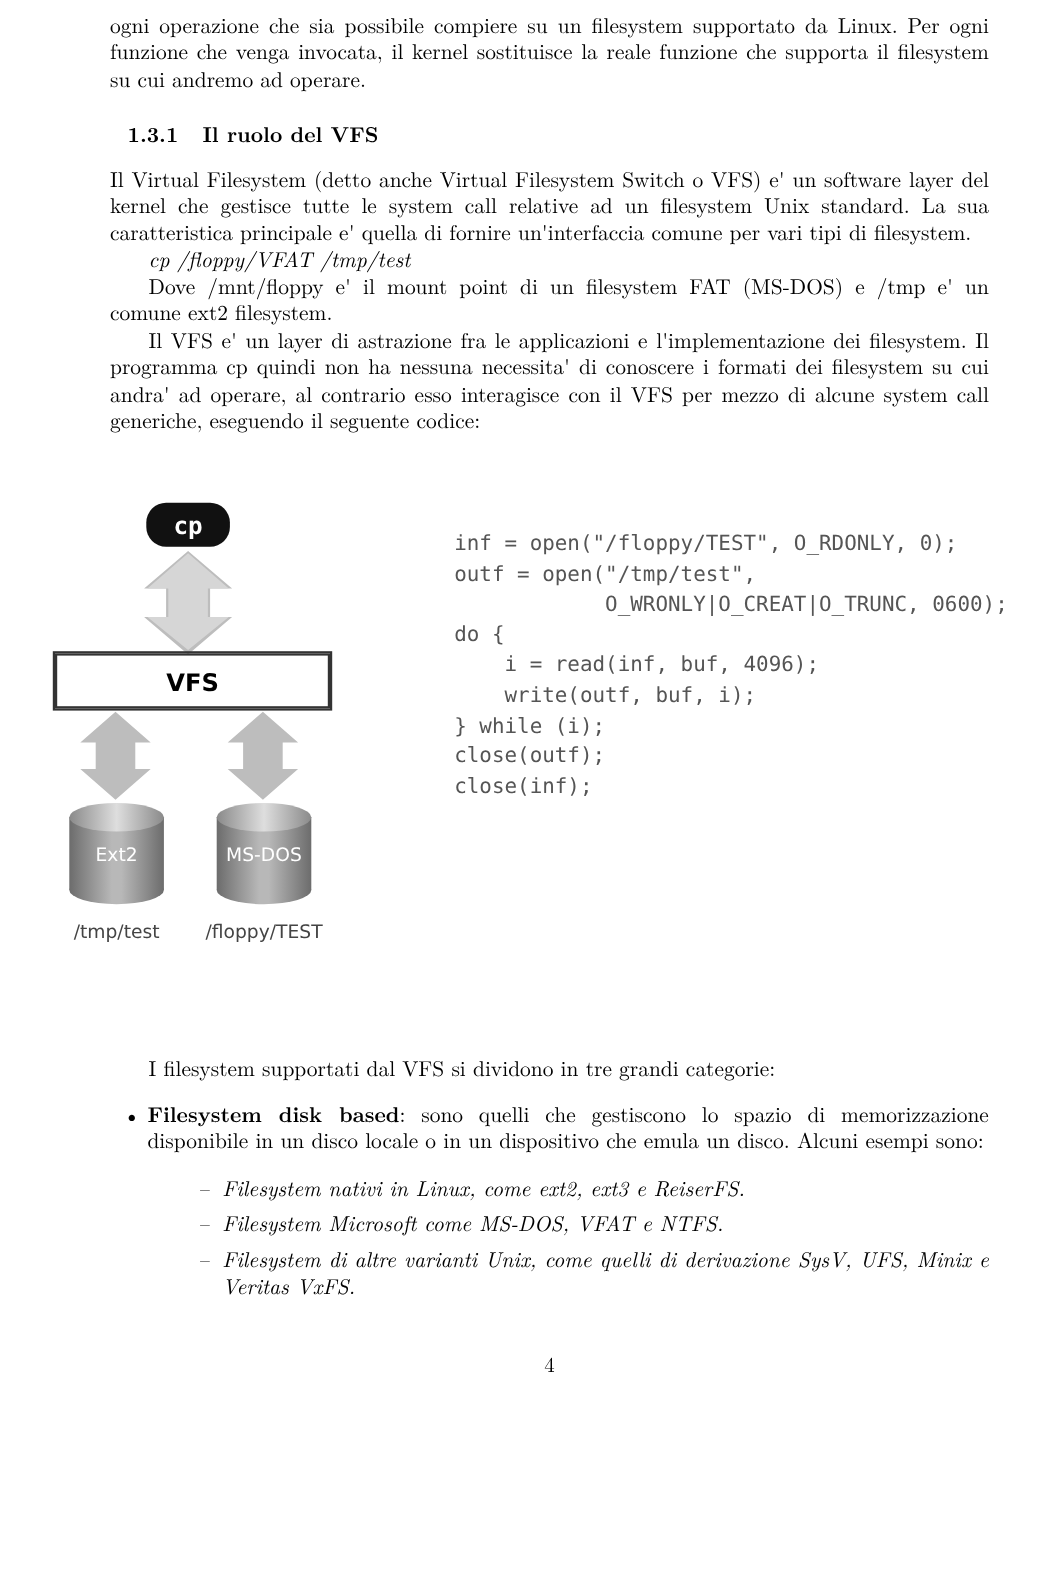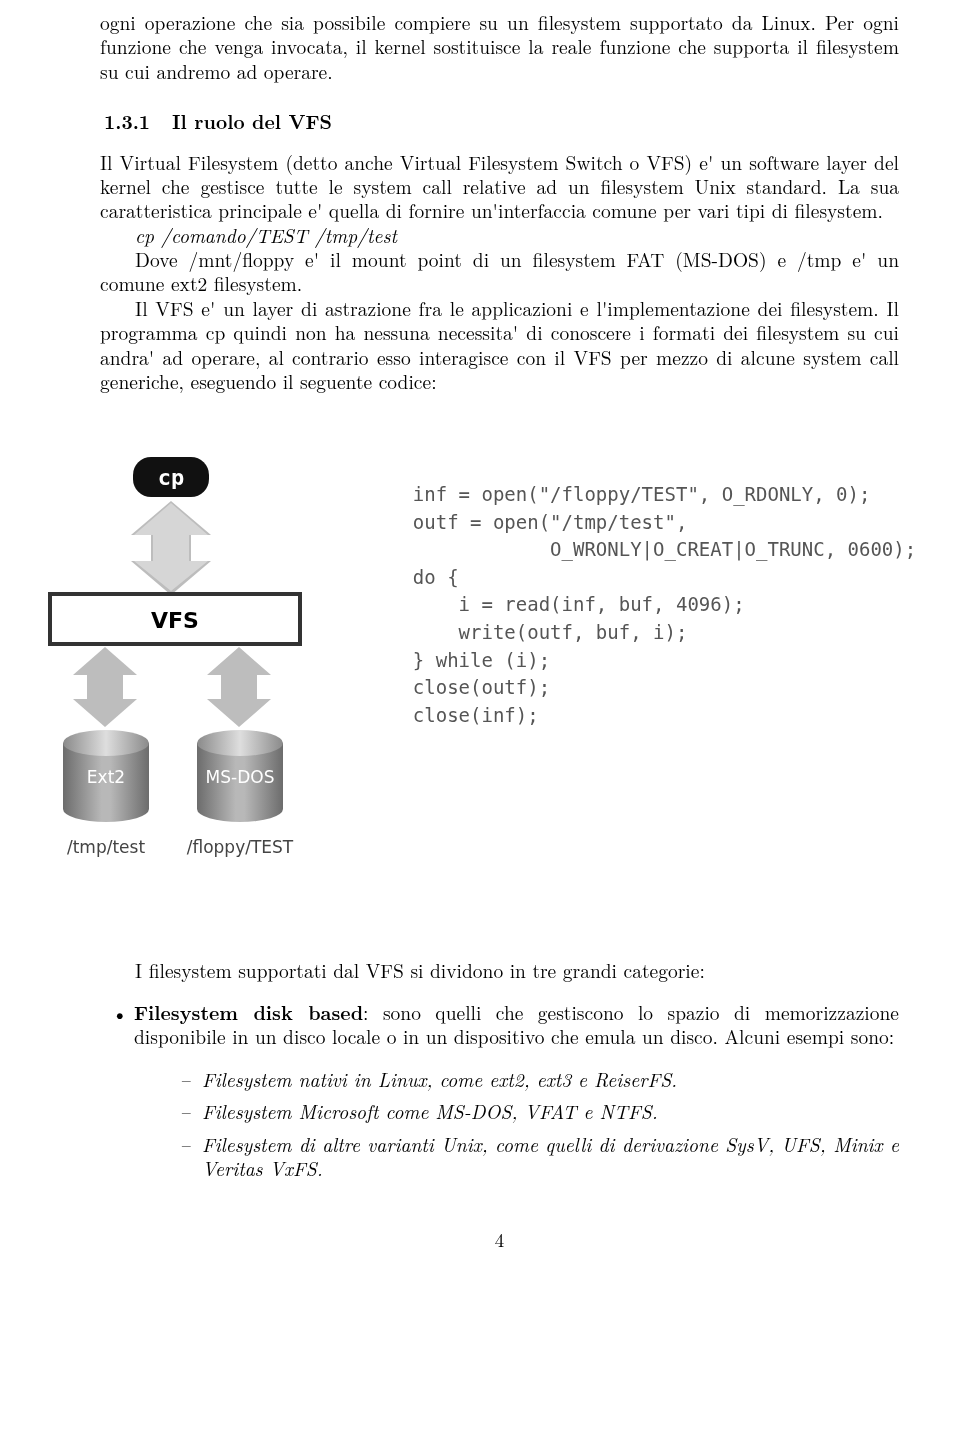--- a/index.html
+++ b/index.html
@@ -18,21 +18,21 @@
   .para {
     text-align: justify;
     margin: 0;
   }
   .indent {
     text-indent: 1.8em;
   }
   .section-head {
     font-weight: bold;
     font-size: 19.5px;
-    margin: 26px 0 16px 4px;
+    margin: 26px 0 16px 16px;
   }
   .section-num {
     display: inline-block;
     margin-right: 22px;
   }
   .italic {
     font-style: italic;
   }
   .bold {
     font-weight: bold;
@@ -142,21 +142,21 @@
 <div class="page">
 
   <p class="para">ogni operazione che sia possibile compiere su un filesystem supportato da Linux. Per ogni funzione che venga invocata, il kernel sostituisce la reale funzione che supporta il filesystem su cui andremo ad operare.</p>
 
   <div class="section-head">
     <span class="section-num">1.3.1</span><span>Il ruolo del VFS</span>
   </div>
 
   <p class="para">Il Virtual Filesystem (detto anche Virtual Filesystem Switch o VFS) e' un software layer del kernel che gestisce tutte le system call relative ad un filesystem Unix standard. La sua caratteristica principale e' quella di fornire un'interfaccia comune per vari tipi di filesystem.</p>
 
-  <p class="para indent italic">cp /comando/TEST /tmp/test</p>
+  <p class="para indent italic">cp /floppy/VFAT /tmp/test</p>
   <p class="para indent">Dove /mnt/floppy e' il mount point di un filesystem FAT (MS-DOS) e /tmp e' un comune ext2 filesystem.</p>
 
   <p class="para indent">Il VFS e' un layer di astrazione fra le applicazioni e l'implementazione dei filesystem. Il programma cp quindi non ha nessuna necessita' di conoscere i formati dei filesystem su cui andra' ad operare, al contrario esso interagisce con il VFS per mezzo di alcune system call generiche, eseguendo il seguente codice:</p>
 
   <div class="figure">
     <div class="fig-left">
       <svg width="310" height="420" viewBox="0 0 310 420">
 
         <rect x="90" y="4" rx="18" ry="18" width="76" height="40" class="cp-box"></rect>
         <text x="128" y="32" text-anchor="middle" class="cp-text">cp</text>

